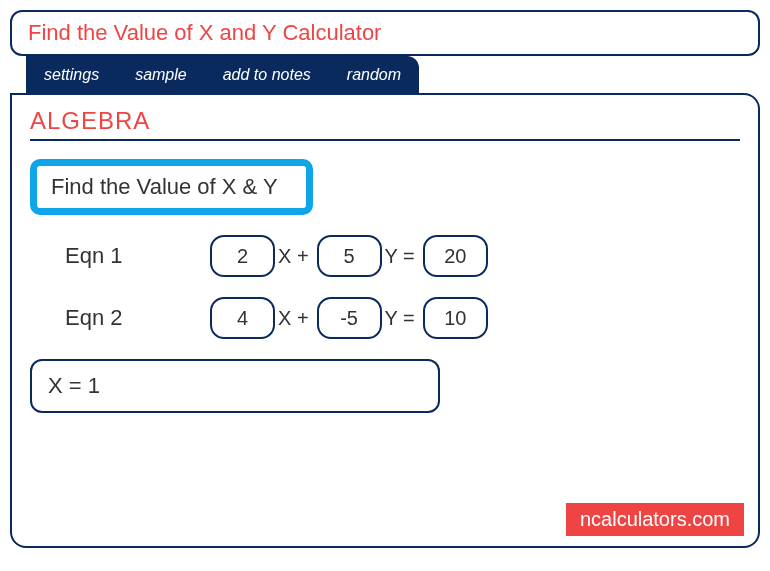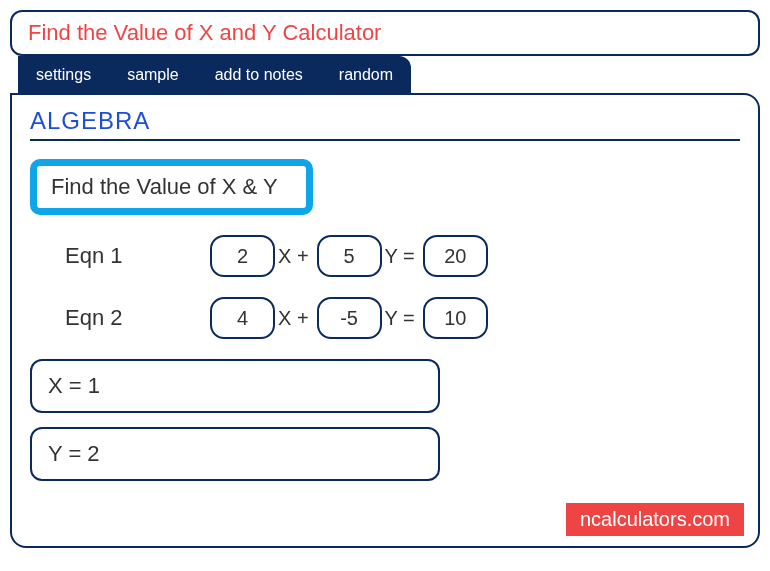--- a/index.html
+++ b/index.html
@@ -21,39 +21,40 @@
       padding: 8px 16px;
       font-size: 22px;
       color: #ef4444;
       margin-bottom: 0;
     }
     .tabs {
       display: flex;
       background: #0a2a5e;
       width: fit-content;
       border-radius: 0 12px 0 0;
-      margin-left: 8px;
+      margin-left: 16px;
+      font-style: italic;
     }
     .tab {
       color: white;
       font-size: 16px;
       padding: 10px 18px;
       cursor: pointer;
     }
     .main-panel {
       border: 2px solid #0a2a5e;
       border-radius: 0 16px 16px 16px;
       padding: 12px 18px 50px 18px;
       margin-top: -1px;
       min-height: 455px;
       position: relative;
     }
     .section-heading {
       font-size: 24px;
-      color: #1d4ed8;
+      color: #ef4444;
       letter-spacing: 1px;
       border-bottom: 2px solid #0a2a5e;
       padding-bottom: 4px;
       margin-bottom: 18px;
     }
     .subtitle-box {
       display: inline-block;
       border: 7px solid #0ea5e9;
       border-radius: 10px;
       padding: 8px 28px 8px 14px;
@@ -138,16 +139,15 @@
   <div class="equation-row">
     <span class="eqn-label">Eqn 2</span>
     <input class="coef-input" value="4" style="">
     <span class="eq-text">X +</span>
     <input class="coef-input" value="-5" style="">
     <span class="eq-text">Y =</span>
     <input class="coef-input" value="10" style="">
   </div>
 
   <div class="result-box">X  =  1</div>
-  <div class="result-box">Y  =  2</div>
 
   <div class="watermark">ncalculators.com</div>
 </div>
 
 </body></html>

